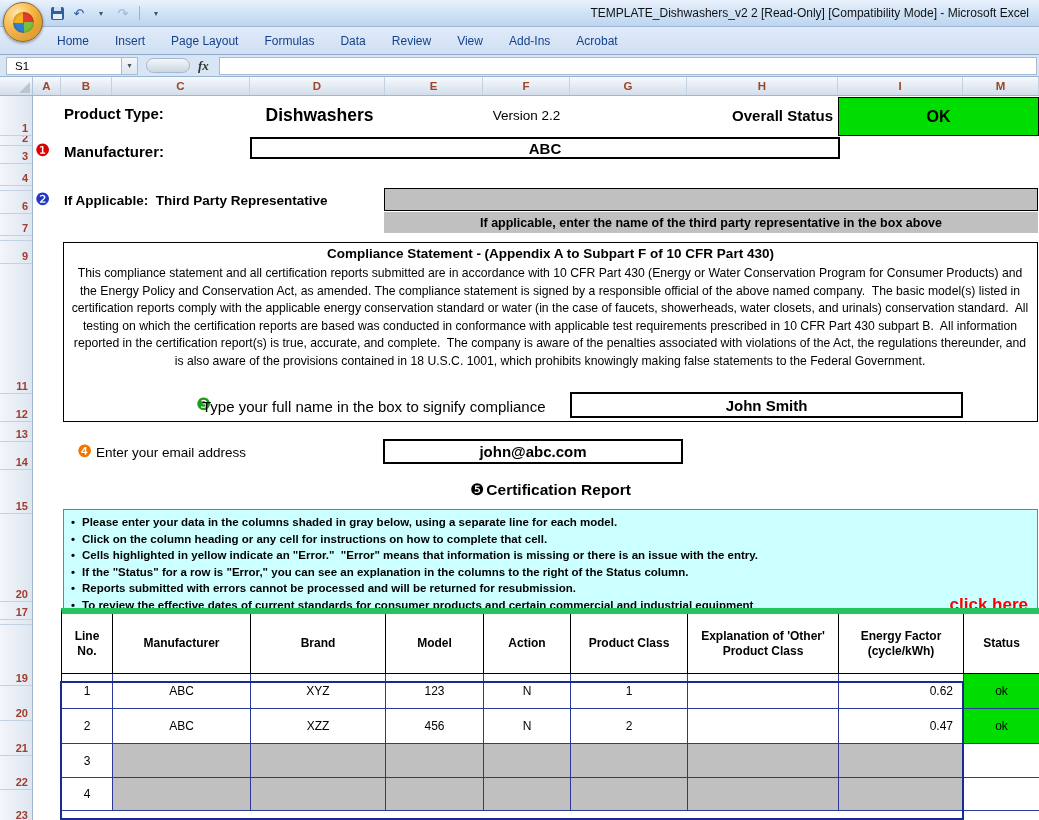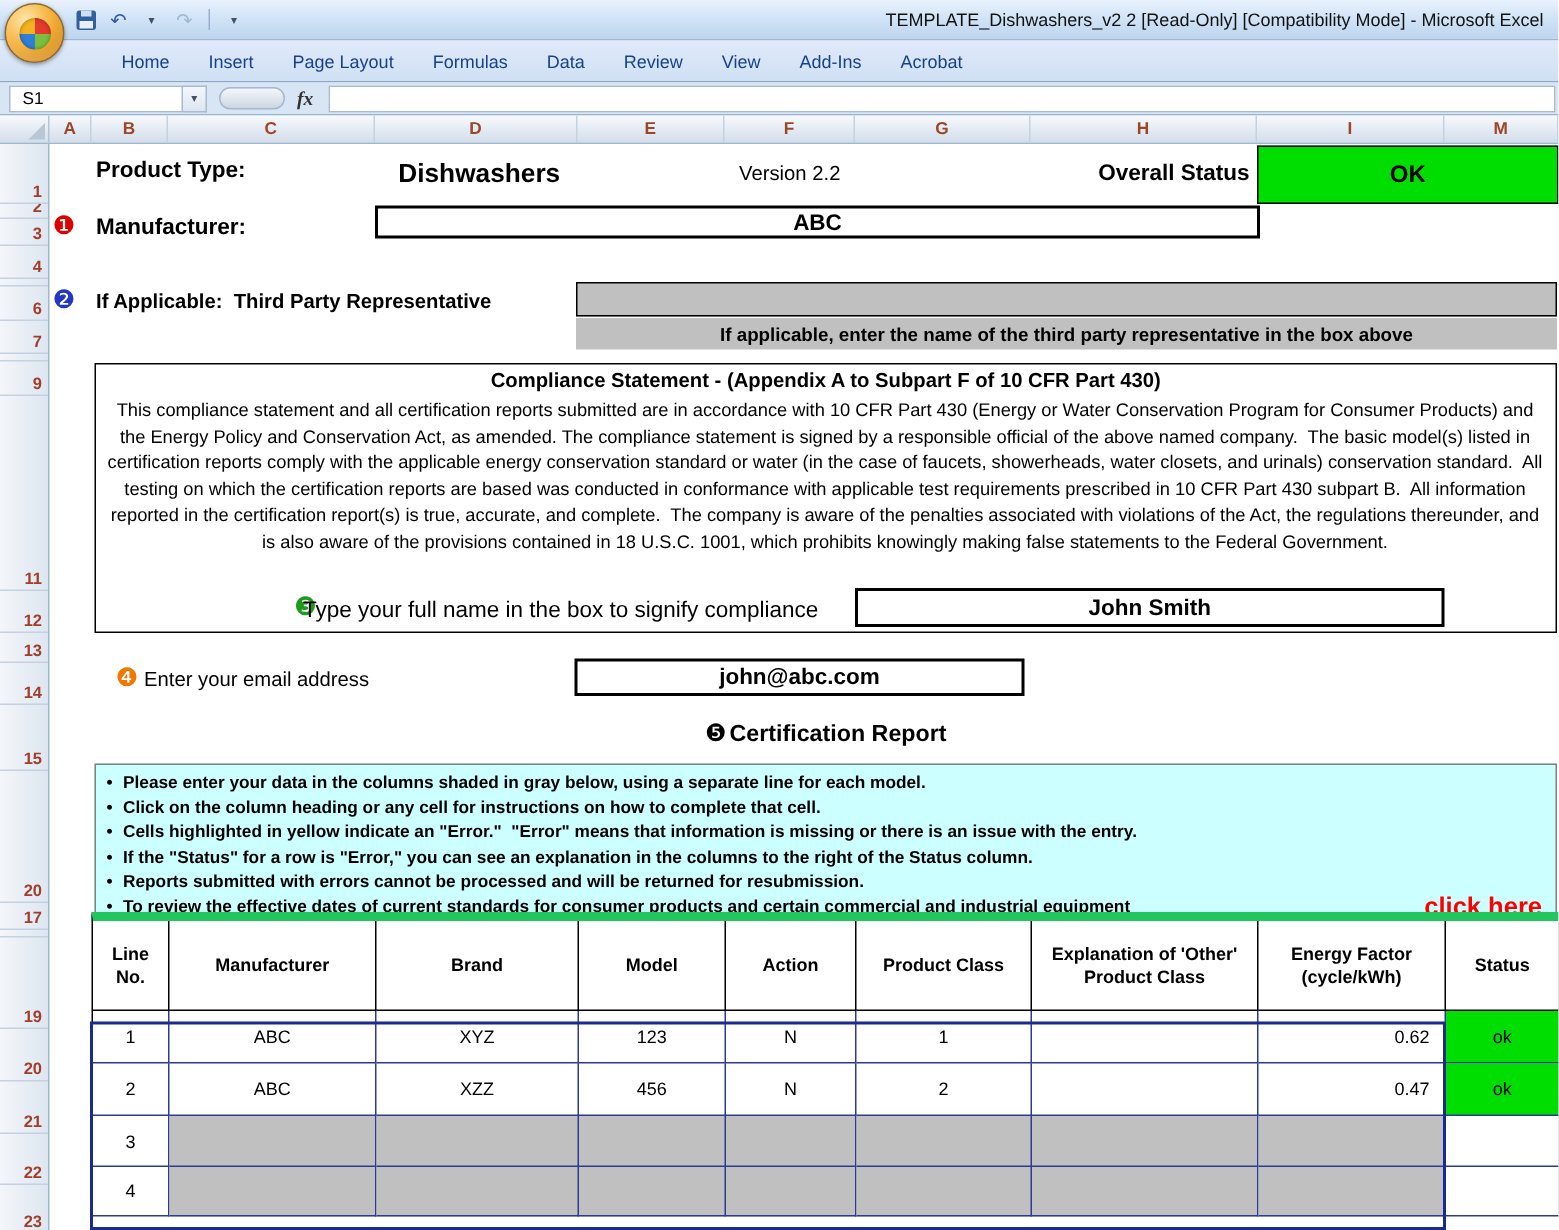--- a/index.html
+++ b/index.html
@@ -26,21 +26,21 @@
   .orb { position:absolute; left:3px; top:2px; width:40px; height:40px; border-radius:50%;
     background:radial-gradient(circle at 35% 28%, #ffe9b0, #f6b23a 45%, #d88a12 75%, #a96a08);
     border:1px solid #8a6a30; box-shadow:0 1px 3px rgba(0,0,0,.4), inset 0 -4px 8px rgba(255,255,255,.25);
     z-index:30; display:flex; align-items:center; justify-content:center; }
   .orb-core { width:21px; height:21px; border-radius:50%;
     background:conic-gradient(#e43b2c 0 25%, #7cbf3f 25% 50%, #2f7fd4 50% 75%, #f4b223 75% 100%);
     box-shadow:inset 0 0 3px rgba(0,0,0,.35); }
 
   
   .tabs-row { height:28px; background:linear-gradient(#e0eafa,#cfe0f3); border-bottom:1px solid #8fa8c8;
-    display:flex; align-items:flex-end; padding-left:68px; }
+    display:flex; align-items:flex-end; padding-left:44px; }
   .tab { padding:5px 13px 6px 13px; font-size:12px; color:#15428b; white-space:nowrap; }
 
   
   .formula-bar { height:22px; background:#d7e5f4; border-bottom:1px solid #96b4d4;
     display:flex; align-items:center; padding:1px 2px; }
   .name-box { width:116px; height:18px; background:#fff; border:1px solid #aabbd0; font-size:11.5px;
     display:flex; align-items:center; padding-left:8px; margin-left:4px; }
   .name-dd { width:16px; height:18px; border:1px solid #aabbd0; border-left:none; background:linear-gradient(#f4f7fb,#dde6f0);
     display:flex; align-items:center; justify-content:center; font-size:8px; color:#44515f; }
   .fb-blob { width:44px; height:15px; border-radius:8px; border:1px solid #a8b8cc;

